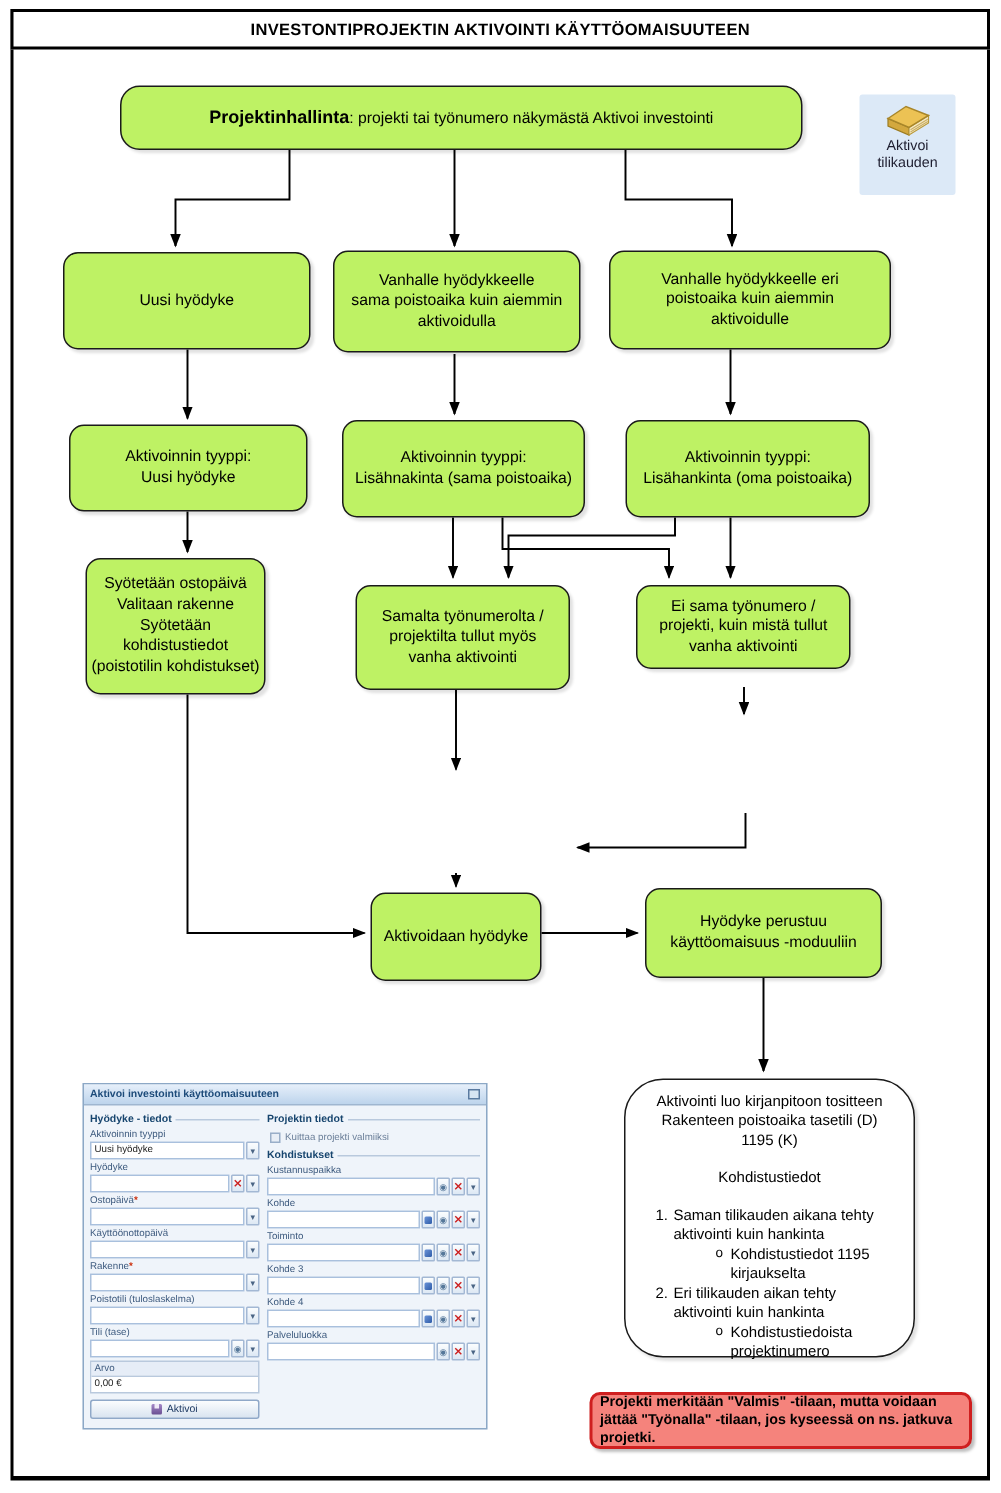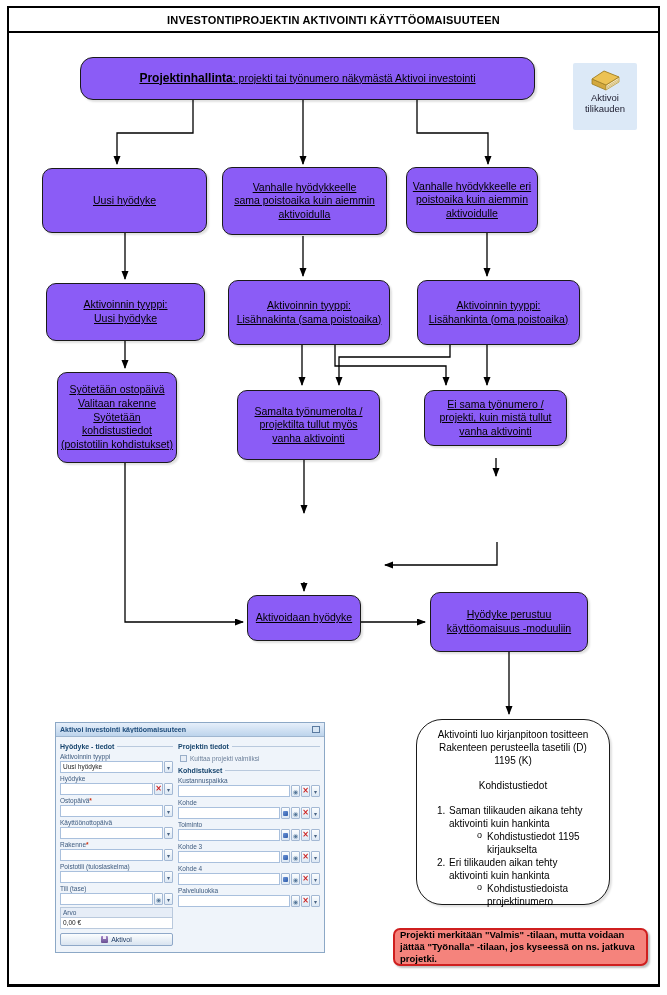--- a/index.html
+++ b/index.html
@@ -8,24 +8,24 @@
 
   
   .frame { position:absolute; left:7px; top:6px; width:653px; height:981px;
            border:2px solid #000; border-bottom-width:3px; }
   .title-strip { position:absolute; left:7px; top:6px; width:653px; height:27px;
                  border:2px solid #000; display:flex; align-items:center; justify-content:center;
                  background:#fff; z-index:3;text-align:right; }
   .title-strip .t { font-size:11px; font-weight:bold; letter-spacing:.2px; color:#000; }
 
   
-  .fbox { position:absolute; background:#8b5cf6; border:1.5px solid #1a1a1a; border-radius:10px;
+  .fbox { position:absolute; background:#bef264; border:1.5px solid #1a1a1a; border-radius:10px;
           display:flex; flex-direction:column; align-items:center; justify-content:center;
           text-align:center; font-size:10.5px; line-height:1.3; color:#000; z-index:2;
-          box-shadow:2px 2px 2px rgba(0,0,0,0.12); padding:3px 2px;text-decoration:underline; }
+          box-shadow:2px 2px 2px rgba(0,0,0,0.12); padding:3px 2px; }
   .fbox.big-r { border-radius:13px; }
   .startbox { font-size:10.5px; flex-direction:row; flex-wrap:wrap; }
   .startbox b { font-size:12px; }
 
   svg.arrows { position:absolute; left:0; top:0; z-index:1; }
 
   
   .toolbtn { position:absolute; left:573px; top:63px; width:64px; height:67px;
              background:#dce9f7; display:flex; flex-direction:column; align-items:center;
              justify-content:flex-start; z-index:2; border-radius:2px; }
@@ -153,21 +153,21 @@
   </div>
 
   <div class="fbox" style="left:42px; top:168px; width:165px; height:65px;">
     <div>Uusi hyödyke</div>
   </div>
   <div class="fbox" style="left:222px; top:167px; width:165px; height:68px;">
     <div>Vanhalle hyödykkeelle</div>
     <div>sama poistoaika kuin aiemmin</div>
     <div>aktivoidulla</div>
   </div>
-  <div class="fbox" style="left:406px; top:167px; width:132px; height:66px;">
+  <div class="fbox" style="left:406px; top:167px; width:188px; height:66px;">
     <div>Vanhalle hyödykkeelle eri</div>
     <div>poistoaika kuin aiemmin</div>
     <div>aktivoidulle</div>
   </div>
 
   <div class="fbox" style="left:46px; top:283px; width:159px; height:58px;">
     <div>Aktivoinnin tyyppi:</div>
     <div>Uusi hyödyke</div>
   </div>
   <div class="fbox" style="left:228px; top:280px; width:162px; height:65px;">
@@ -190,32 +190,32 @@
     <div>projektilta tullut myös</div>
     <div>vanha aktivointi</div>
   </div>
   <div class="fbox" style="left:424px; top:390px; width:143px; height:56px;">
     <div>Ei sama työnumero /</div>
     <div>projekti, kuin mistä tullut</div>
     <div>vanha aktivointi</div>
   </div>
 
 
-  <div class="fbox" style="left:247px; top:595px; width:114px; height:46px;">
+  <div class="fbox" style="left:247px; top:595px; width:114px; height:59px;">
     <div>Aktivoidaan hyödyke</div>
   </div>
   <div class="fbox" style="left:430px; top:592px; width:158px; height:60px;">
     <div>Hyödyke perustuu</div>
     <div>käyttöomaisuus -moduuliin</div>
   </div>
 
   <div class="gbox">
     <div class="gcenter">
       <div>Aktivointi luo kirjanpitoon tositteen</div>
-      <div>Rakenteen perusteella tasetili (D)</div>
+      <div>Rakenteen poistoaika tasetili (D)</div>
       <div>1195 (K)</div>
     </div>
     <div class="gheading">Kohdistustiedot</div>
     <div class="gitem">
       <span class="gnum">1.</span>
       <div>
           <div>Saman tilikauden aikana tehty</div>
           <div>aktivointi kuin hankinta</div>
         </div>
     </div>

